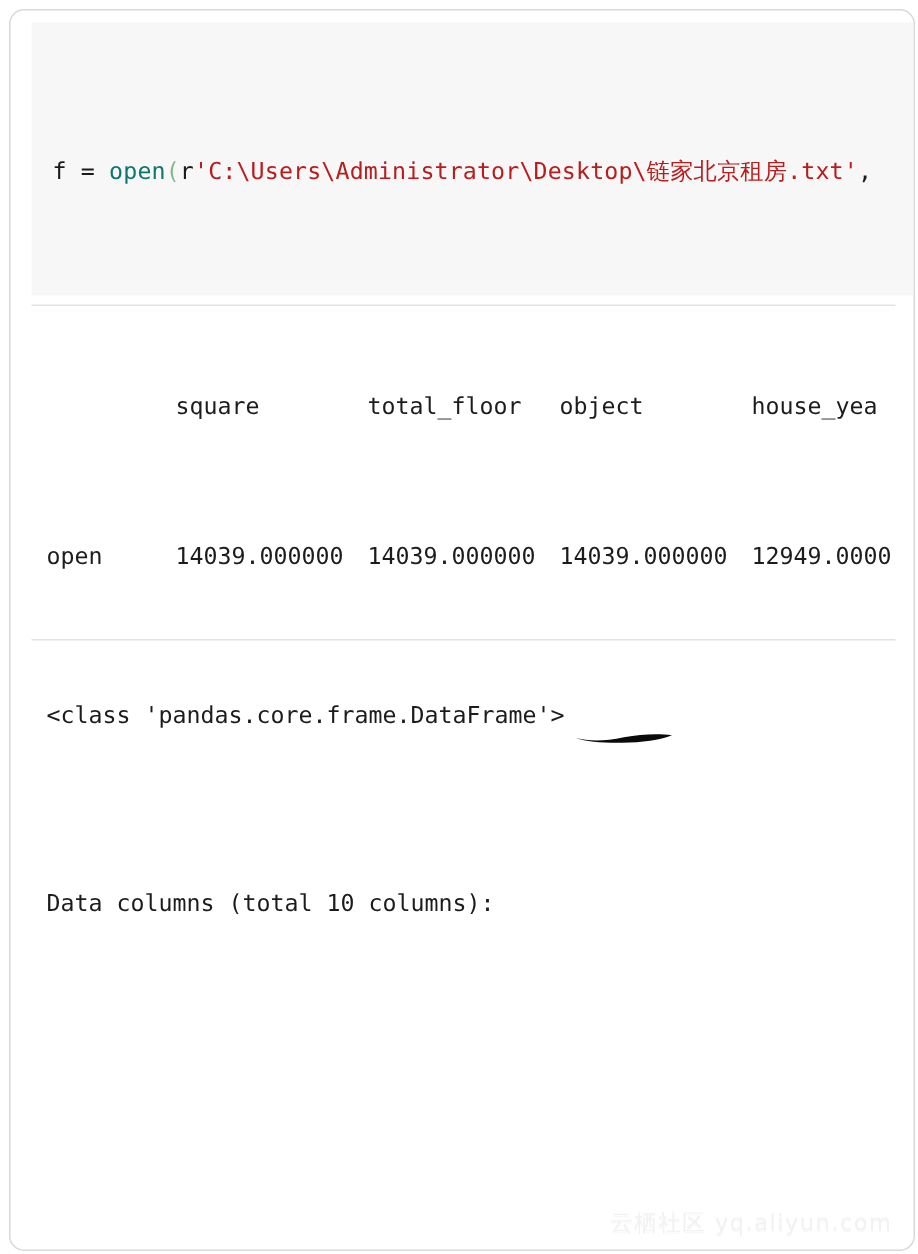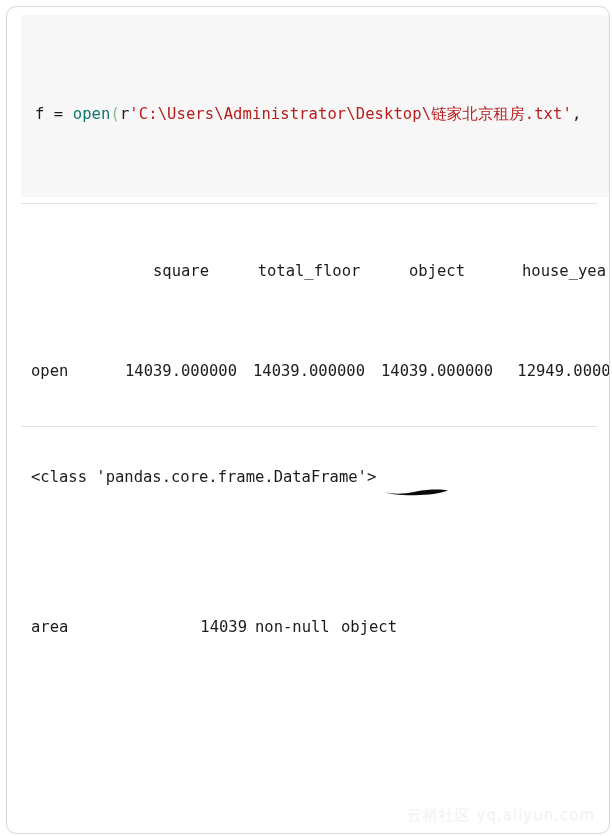--- a/index.html
+++ b/index.html
@@ -74,21 +74,21 @@
     overflow: hidden;
   }
   #describe-output { top: 202px; height: 200px; }
   #info-output     { top: 408px; height: 390px; }
 
   .out-line { display: block; height: 25px; white-space: pre; }
 
   
   .d-row { display: block; height: 25px; white-space: pre; }
   .d-idx   { display: inline-block; width: 96px; text-align: left;  padding-left: 10px; box-sizing: border-box; }
-  .d-col   { display: inline-block; width: 128px; text-align: center; box-sizing: border-box; }
+  .d-col   { display: inline-block; width: 128px; text-align: left; box-sizing: border-box; }
   .d-col.c4{ width: 126px; }
 
   
   .i-name { display: inline-block; width: 160px; padding-left: 10px; box-sizing: border-box; }
   .i-cnt  { display: inline-block; width: 66px;  text-align: right; box-sizing: border-box; }
   .i-null { display: inline-block; width: 94px;  text-align: left; padding-left: 8px; box-sizing: border-box; }
   .i-type { display: inline-block; text-align: left; }
   .i-plain{ display: inline-block; padding-left: 10px; }
 
   
@@ -160,22 +160,22 @@
 
     
   </div>
 
   <div class="sep-rule" style="top:419px;"></div>
 
   <div id="info-output" class="out-block">
     <span class="out-line"><span class="i-plain">&lt;class 'pandas.core.frame.DataFrame'&gt;</span></span>
 
 
-
-    <span class="out-line"><span class="i-name">area</span><span class="i-cnt">14039</span><span class="i-null">non-null</span><span class="i-type">object</span></span>
+    <span class="out-line"><span class="i-plain">Data columns (total 10 columns):</span></span>
+
 
     
 
     
 
     
 
     
 
     

